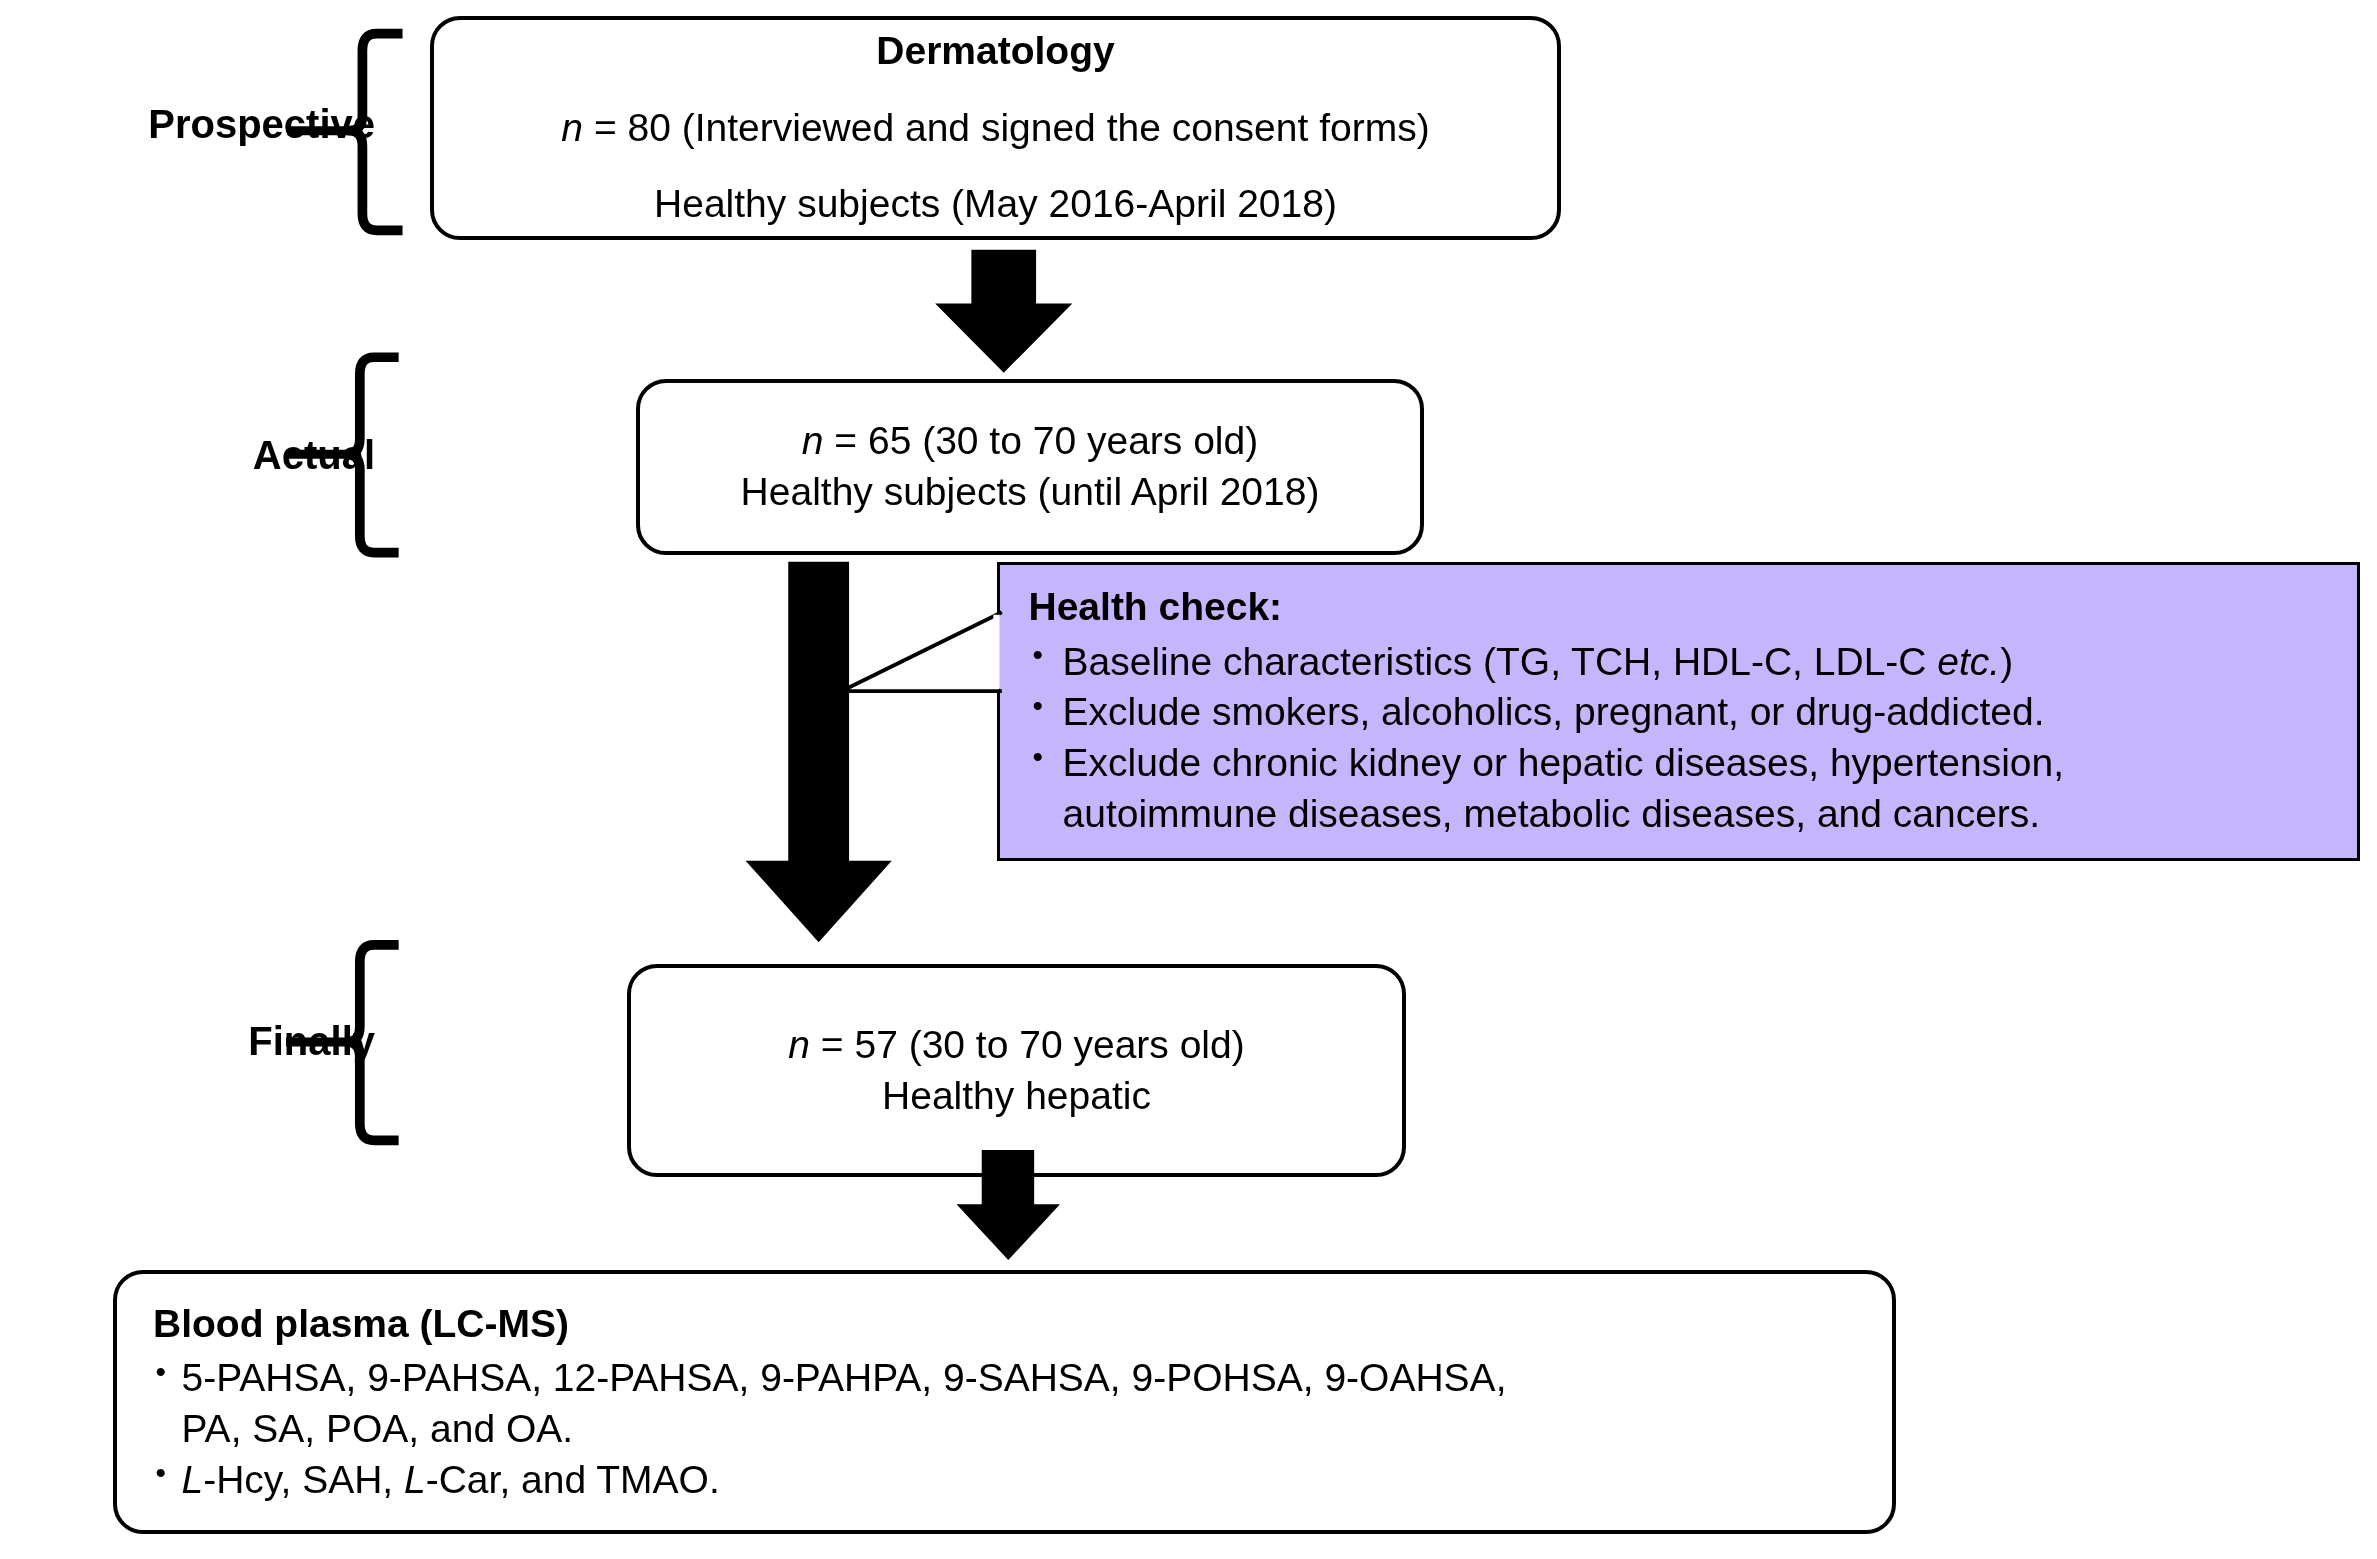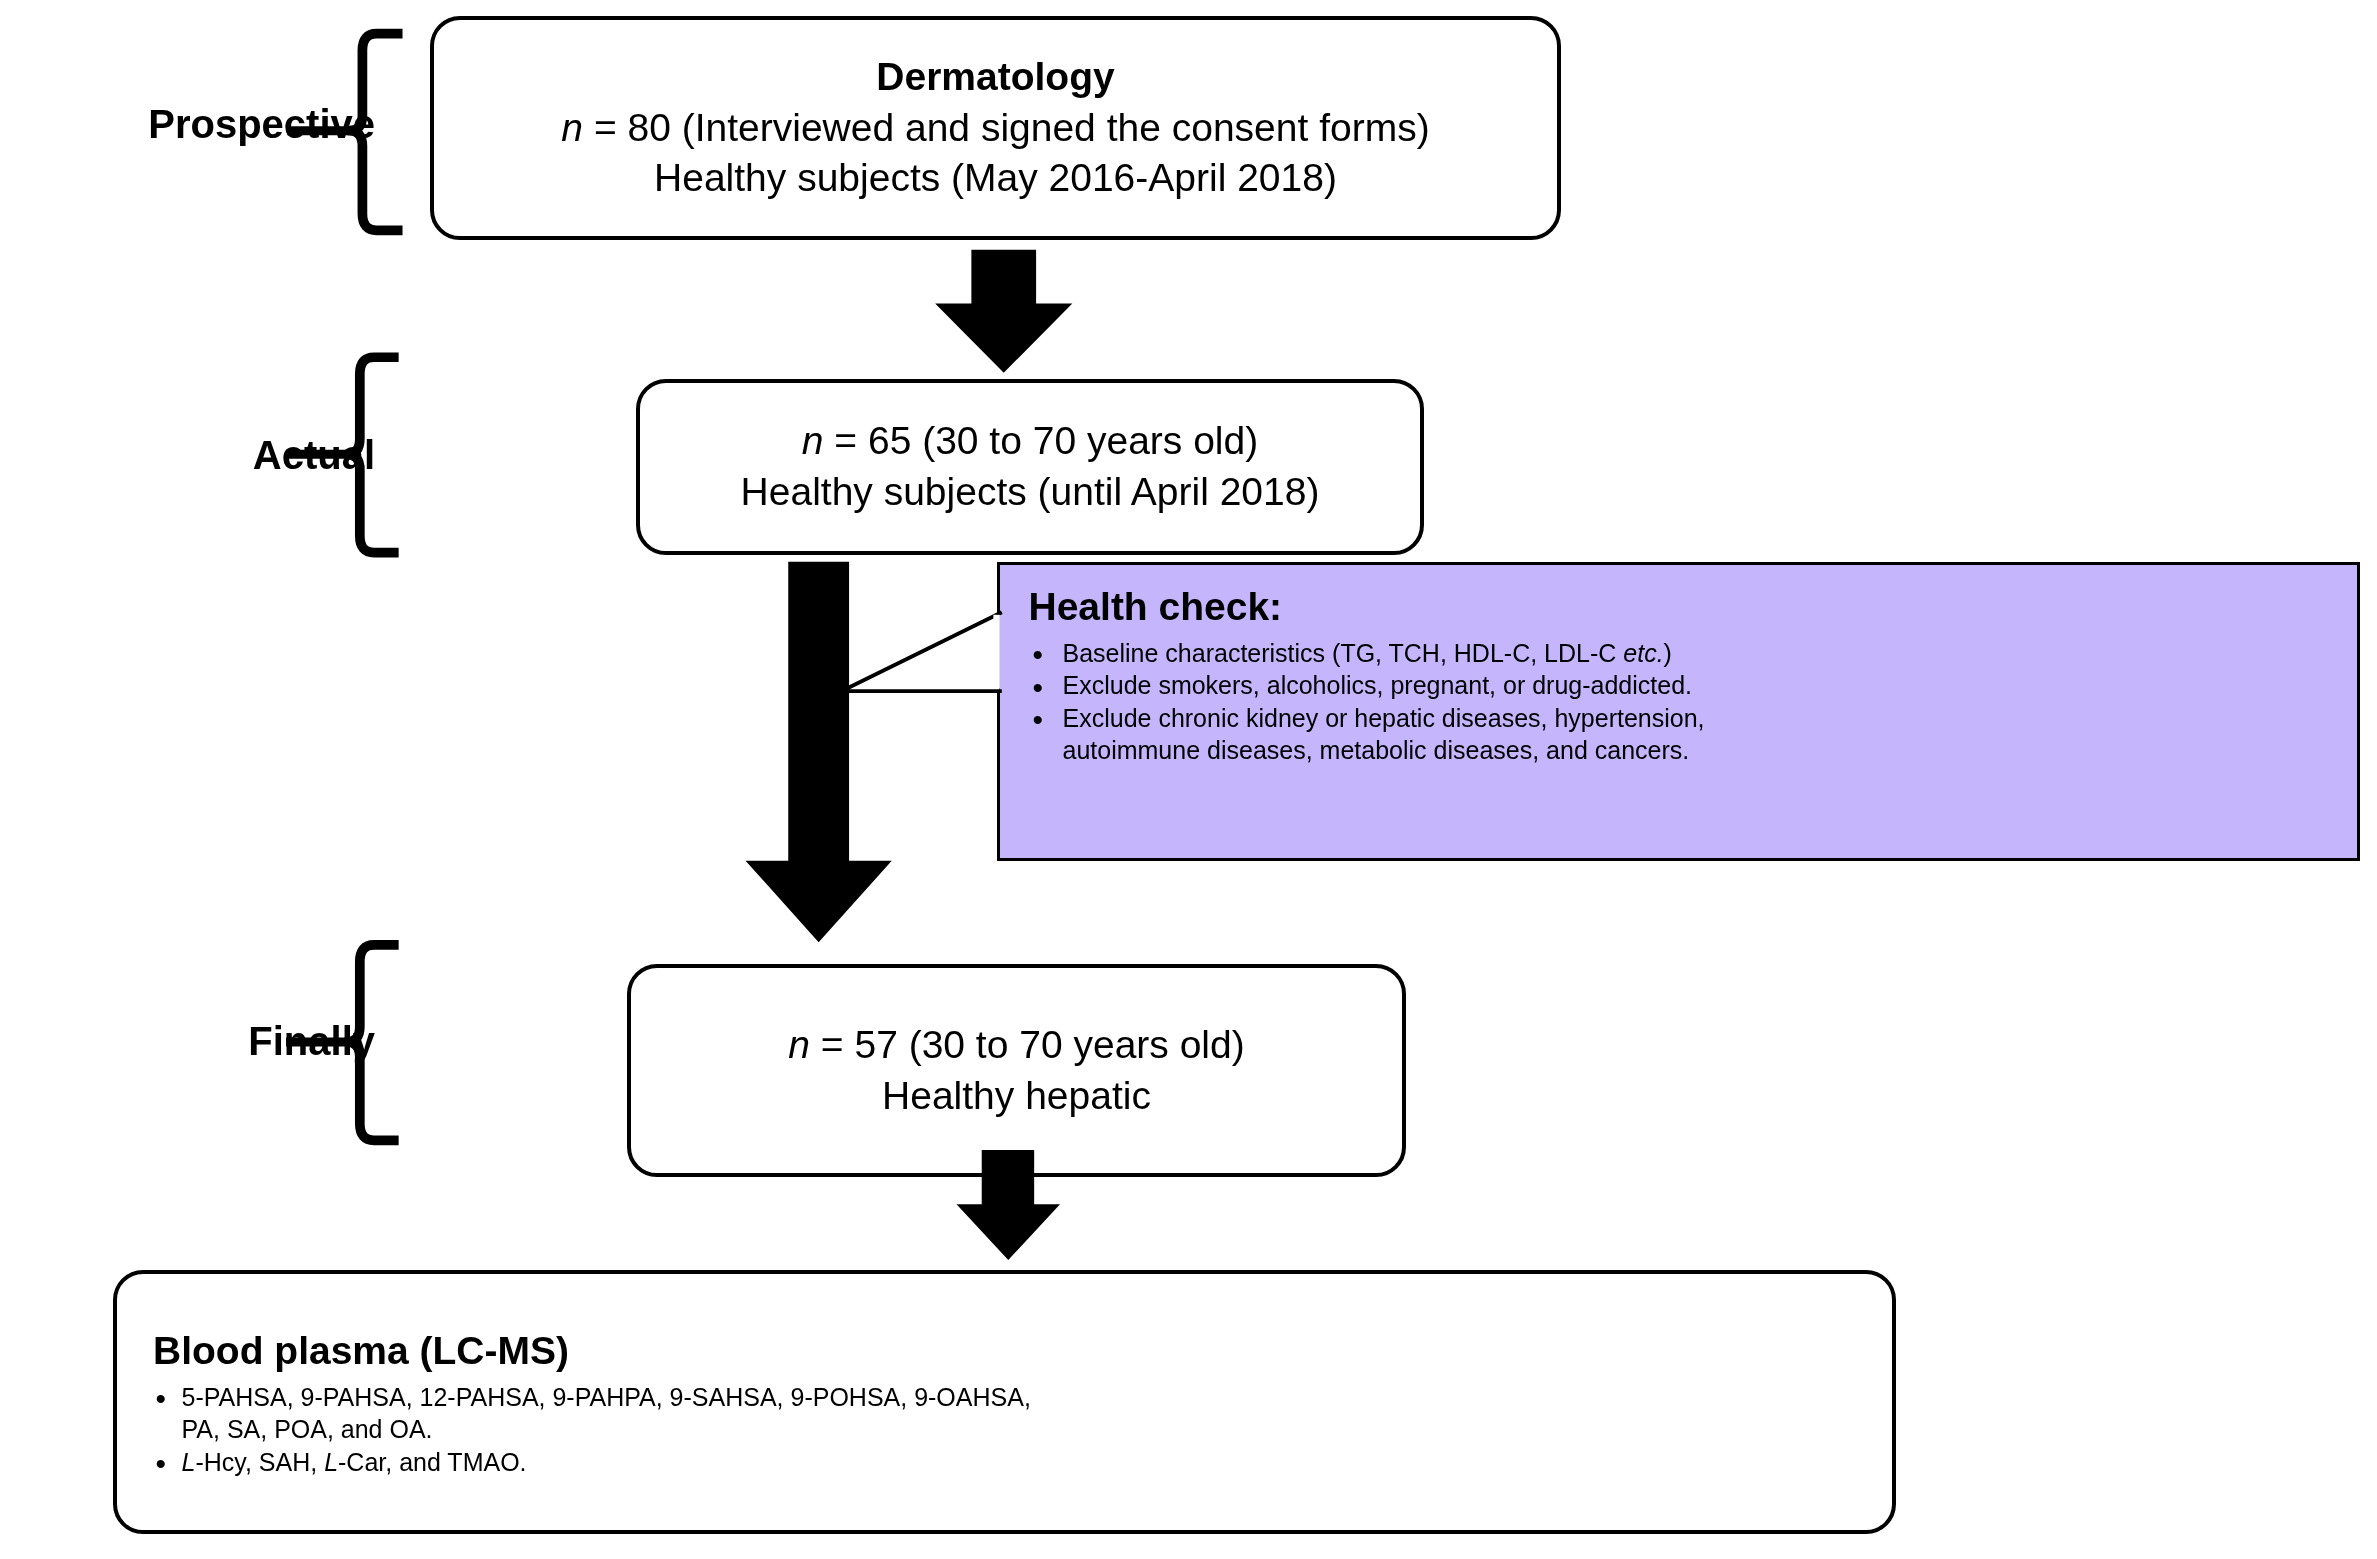--- a/index.html
+++ b/index.html
@@ -58,21 +58,21 @@
   }
   .node.listnode .heading {
     font-weight: bold;
     font-size: 39px;
     margin: 0 0 3.9px 0;
   }
   .blist { list-style: none; margin: 0; padding: 0; }
   .blist > li {
     position: relative;
     padding-left: 28.5px;
-    font-size: 25px;
+    font-size: 39px;
     line-height: 1.30;
     margin: 0;
   }
   .blist > li::before {
     content: "\2022";
     position: absolute;
     left: 2.6px; top: -1.3px;
     font-size: 30px;
   }
 
@@ -102,21 +102,21 @@
 <body>
 
 <div id="stage">
 
   <div class="stage-label" style="left:13px; top:104px; width:362px;">Prospective</div>
 
   <div class="stage-label" style="left:13px; top:435px; width:362px;">Actual</div>
 
   <div class="stage-label" style="left:13px; top:1021px; width:362px;">Finally</div>
 
-  <div class="node" style="left:430px; top:16px; width:1131px; height:224px;">
+  <div class="node" style="left:430px; top:16px; width:1131px; height:224px;gap:26px;">
     <span class="line title">Dermatology</span>
     <span class="line"><span class="ital">n</span><span> = 80 (Interviewed and signed the consent forms)</span></span>
     <span class="line">Healthy subjects (May 2016-April 2018)</span>
   </div>
 
   <div class="node" style="left:636px; top:379px; width:788px; height:176px;">
     <span class="line"><span class="ital">n</span><span> = 65 (30 to 70 years old)</span></span>
     <span class="line">Healthy subjects (until April 2018)</span>
   </div>
 

